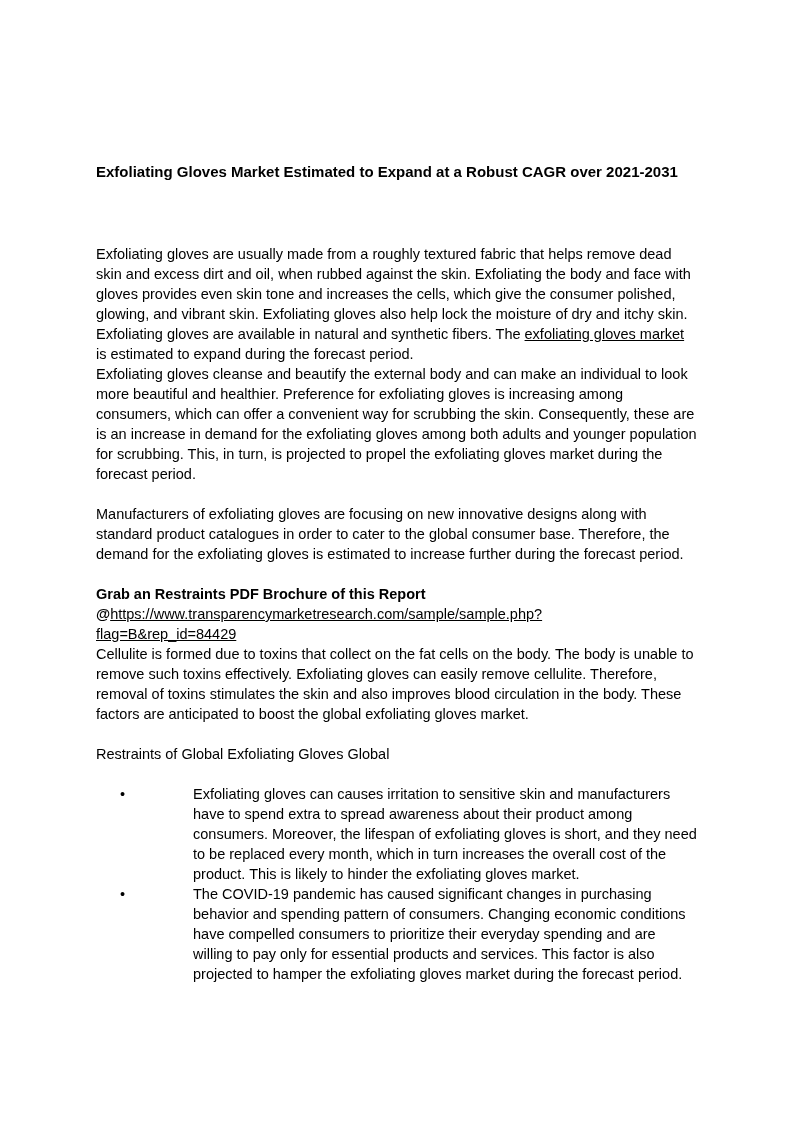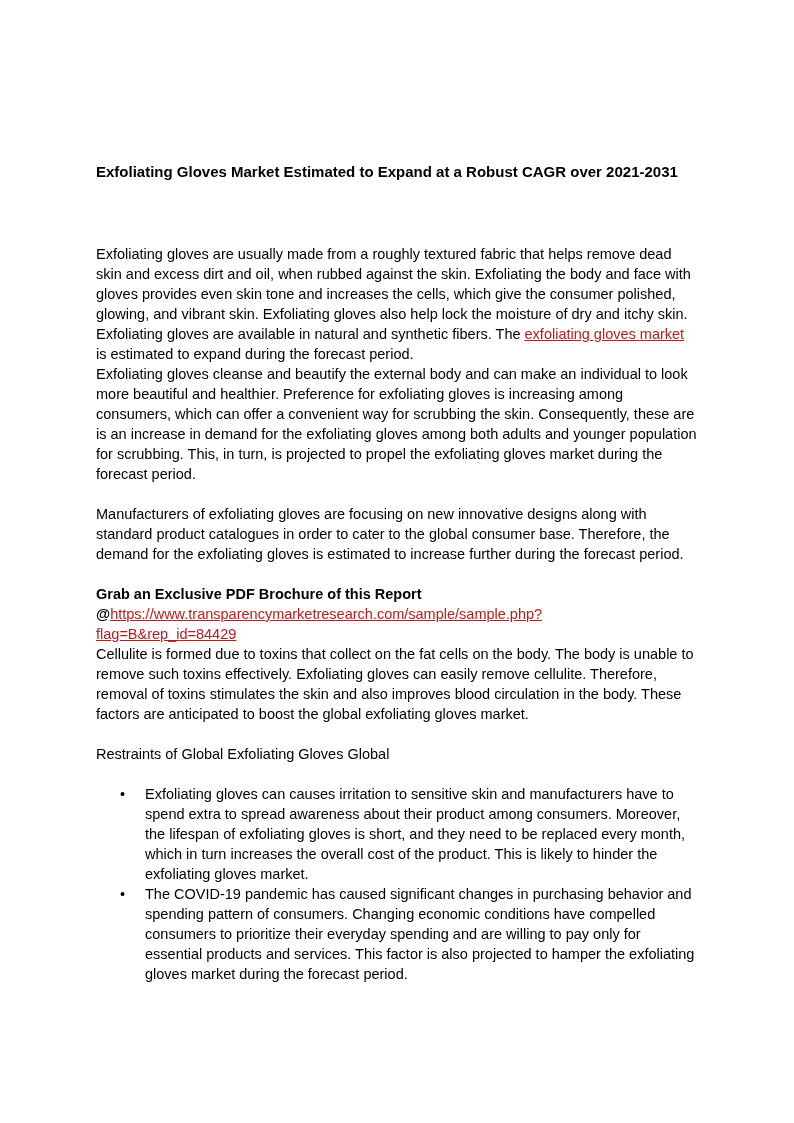--- a/index.html
+++ b/index.html
@@ -37,58 +37,59 @@
       margin-bottom: 0;
     }
     .brochure {
       max-width: 585px;
       overflow-wrap: break-word;
     }
     .bold {
       font-weight: 700;
     }
     .doc-link {
-      color: #b91c1c;
+      color: #000000;
       text-decoration: underline;
       cursor: pointer;
       overflow-wrap: break-word;
     }
     .bullet-list {
       list-style: none;
       margin: 0 0 20px 0;
       padding: 0;
     }
     .bullet-item {
       display: flex;
       padding-left: 24px;
       margin: 0;
     }
     .bullet-marker {
       flex: 0 0 25px;
       width: 25px;
     }
     .bullet-text {
       flex: 1;
+      margin-left: 48px;
     }
   </style>
 </head>
 <body>
 
 <div class="page">
 
   <h1 class="doc-title">Exfoliating Gloves Market Estimated to Expand at a Robust CAGR over 2021-2031</h1>
 
   <p class="para no-gap"><span>Exfoliating gloves are usually made from a roughly textured fabric that helps remove dead skin and excess dirt and oil, when rubbed against the skin. Exfoliating the body and face with gloves provides even skin tone and increases the cells, which give the consumer polished, glowing, and vibrant skin. Exfoliating gloves also help lock the moisture of dry and itchy skin. Exfoliating gloves are available in natural and synthetic fibers. The </span><a href="#" class="doc-link">exfoliating gloves market</a><span> is estimated to expand during the forecast period.</span></p>
 
 
   <p class="para">Exfoliating gloves cleanse and beautify the external body and can make an individual to look more beautiful and healthier. Preference for exfoliating gloves is increasing among consumers, which can offer a convenient way for scrubbing the skin. Consequently, these are is an increase in demand for the exfoliating gloves among both adults and younger population for scrubbing. This, in turn, is projected to propel the exfoliating gloves market during the forecast period.</p>
 
   <p class="para">Manufacturers of exfoliating gloves are focusing on new innovative designs along with standard product catalogues in order to cater to the global consumer base. Therefore, the demand for the exfoliating gloves is estimated to increase further during the forecast period.</p>
 
-  <p class="para no-gap brochure"><strong class="bold">Grab an Exclusive PDF Brochure of this Report </strong><strong class="bold">@</strong><a href="#" class="doc-link">https://www.transparencymarketresearch.com/sample/sample.php?flag=B&amp;rep_id=84429</a></p>
+  <p class="para no-gap brochure"><strong class="bold">Grab an Restraints PDF Brochure of this Report </strong><strong class="bold">@</strong><a href="#" class="doc-link">https://www.transparencymarketresearch.com/sample/sample.php?flag=B&amp;rep_id=84429</a></p>
 
   <p class="para">Cellulite is formed due to toxins that collect on the fat cells on the body. The body is unable to remove such toxins effectively. Exfoliating gloves can easily remove cellulite. Therefore, removal of toxins stimulates the skin and also improves blood circulation in the body. These factors are anticipated to boost the global exfoliating gloves market.</p>
 
   <p class="para">Restraints of Global Exfoliating Gloves Global</p>
 
   <ul class="bullet-list">
     <li class="bullet-item">
       <span class="bullet-marker">•</span>
       <span class="bullet-text">Exfoliating gloves can causes irritation to sensitive skin and manufacturers have to spend extra to spread awareness about their product among consumers. Moreover, the lifespan of exfoliating gloves is short, and they need to be replaced every month, which in turn increases the overall cost of the product. This is likely to hinder the exfoliating gloves market.</span>
     </li>

